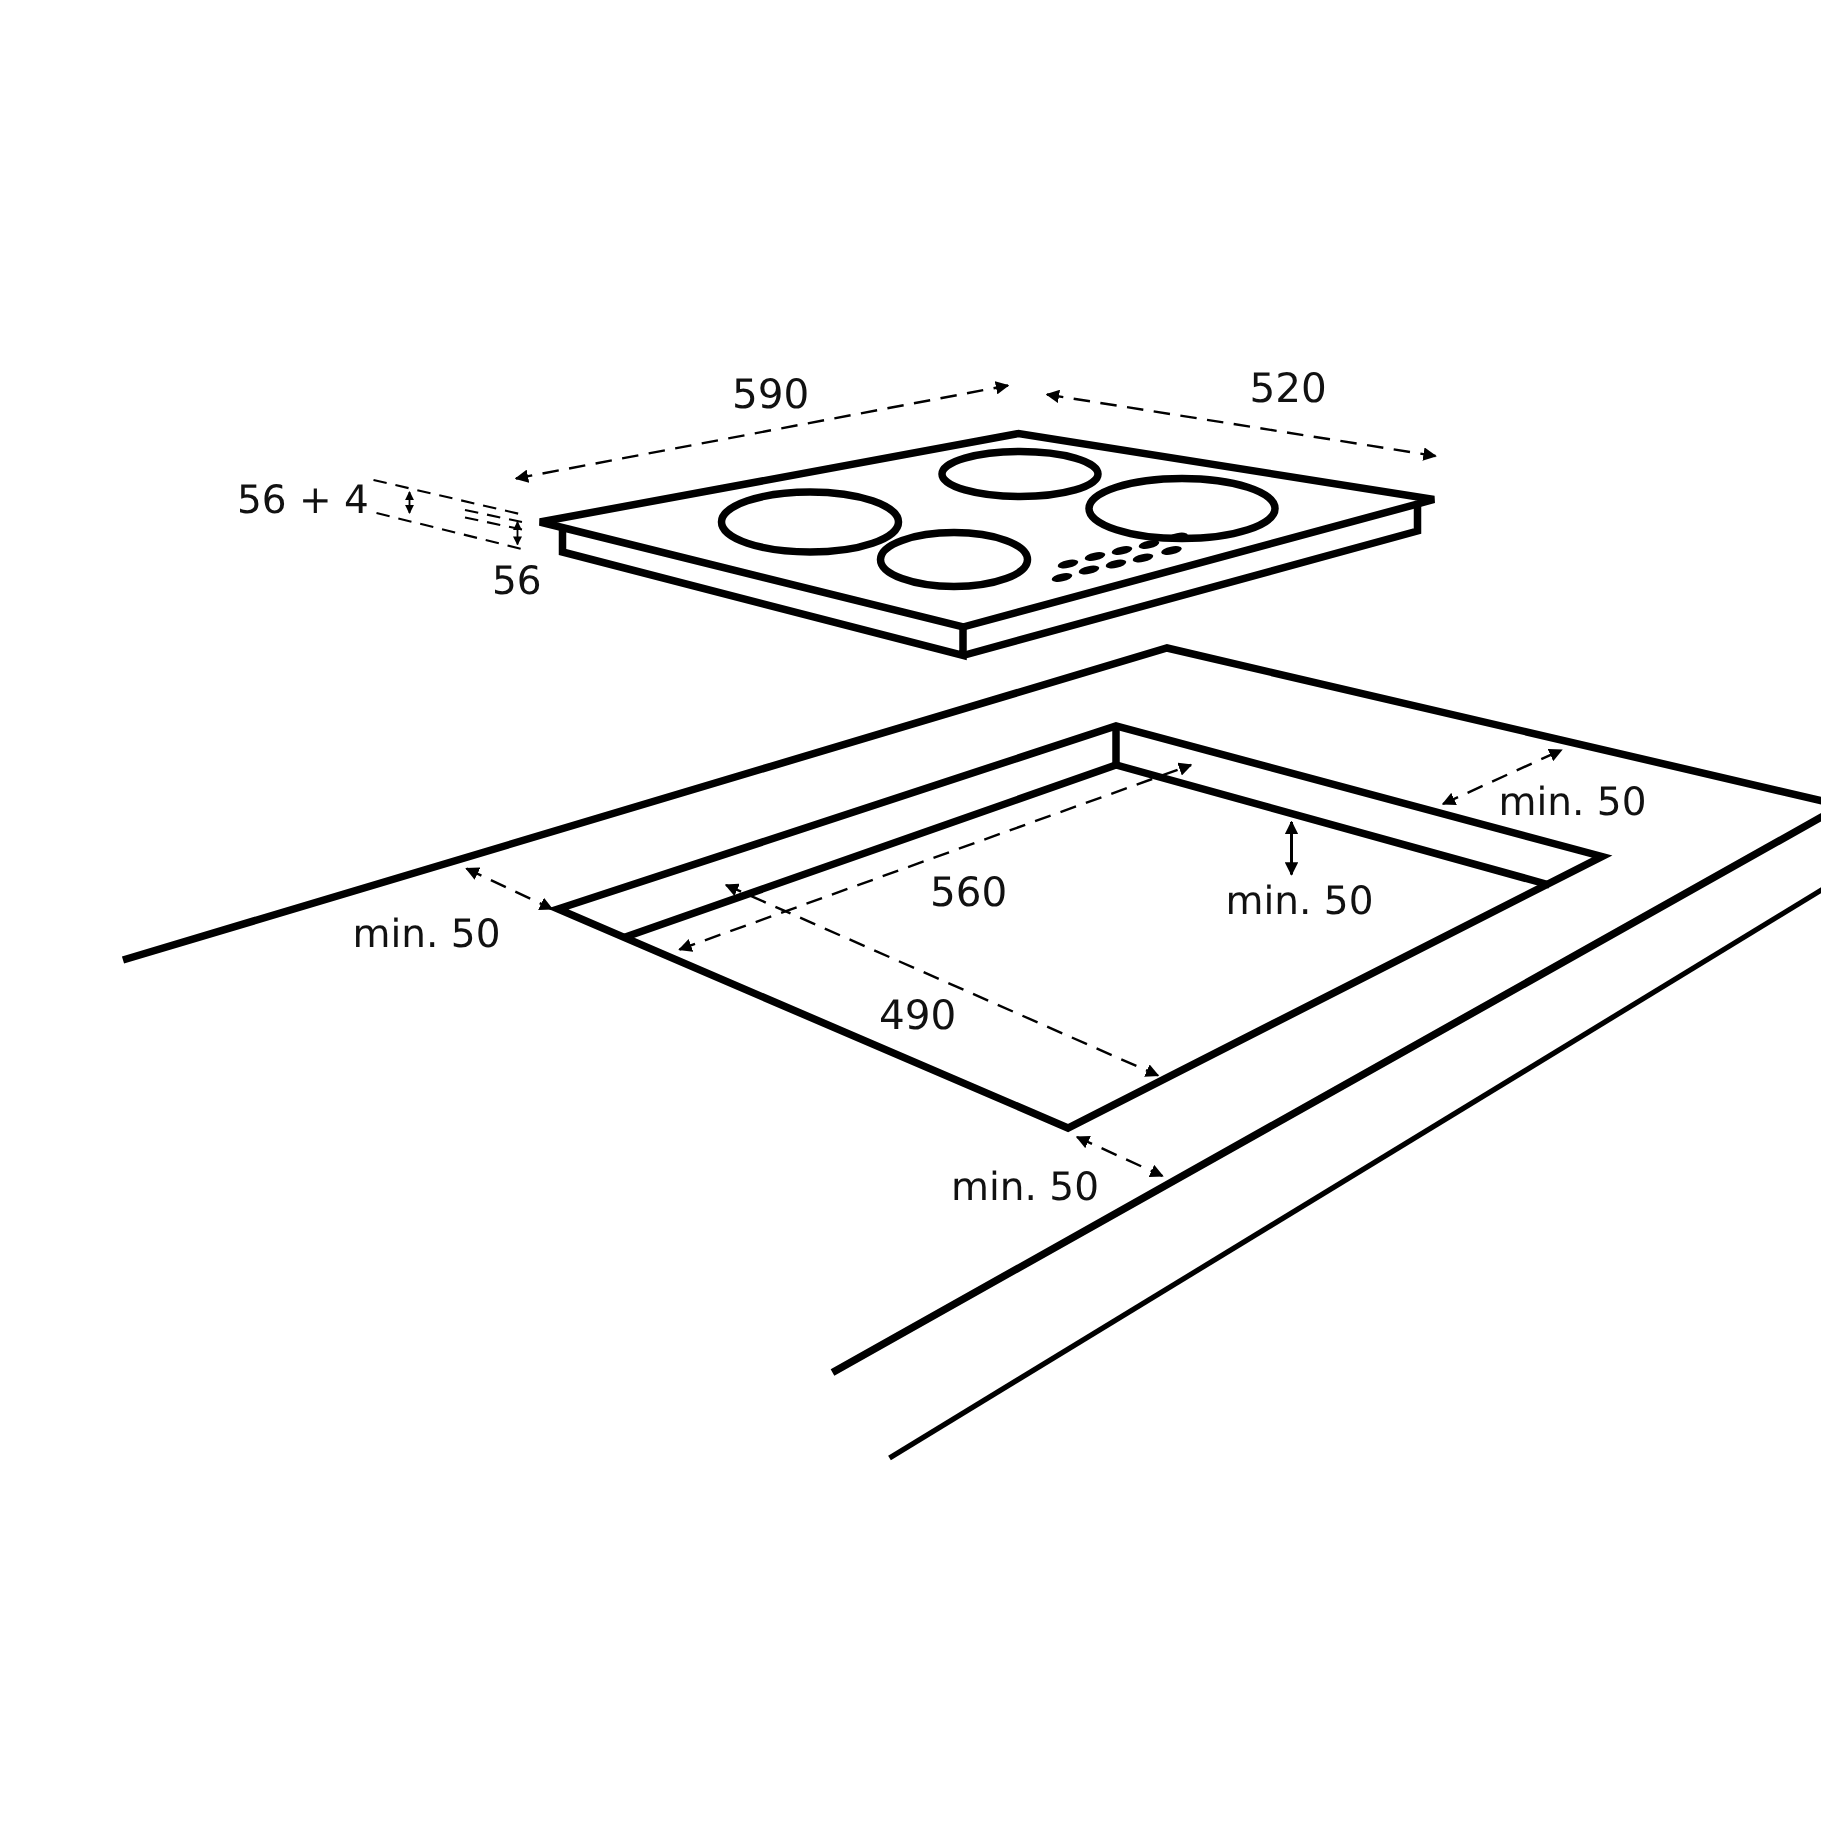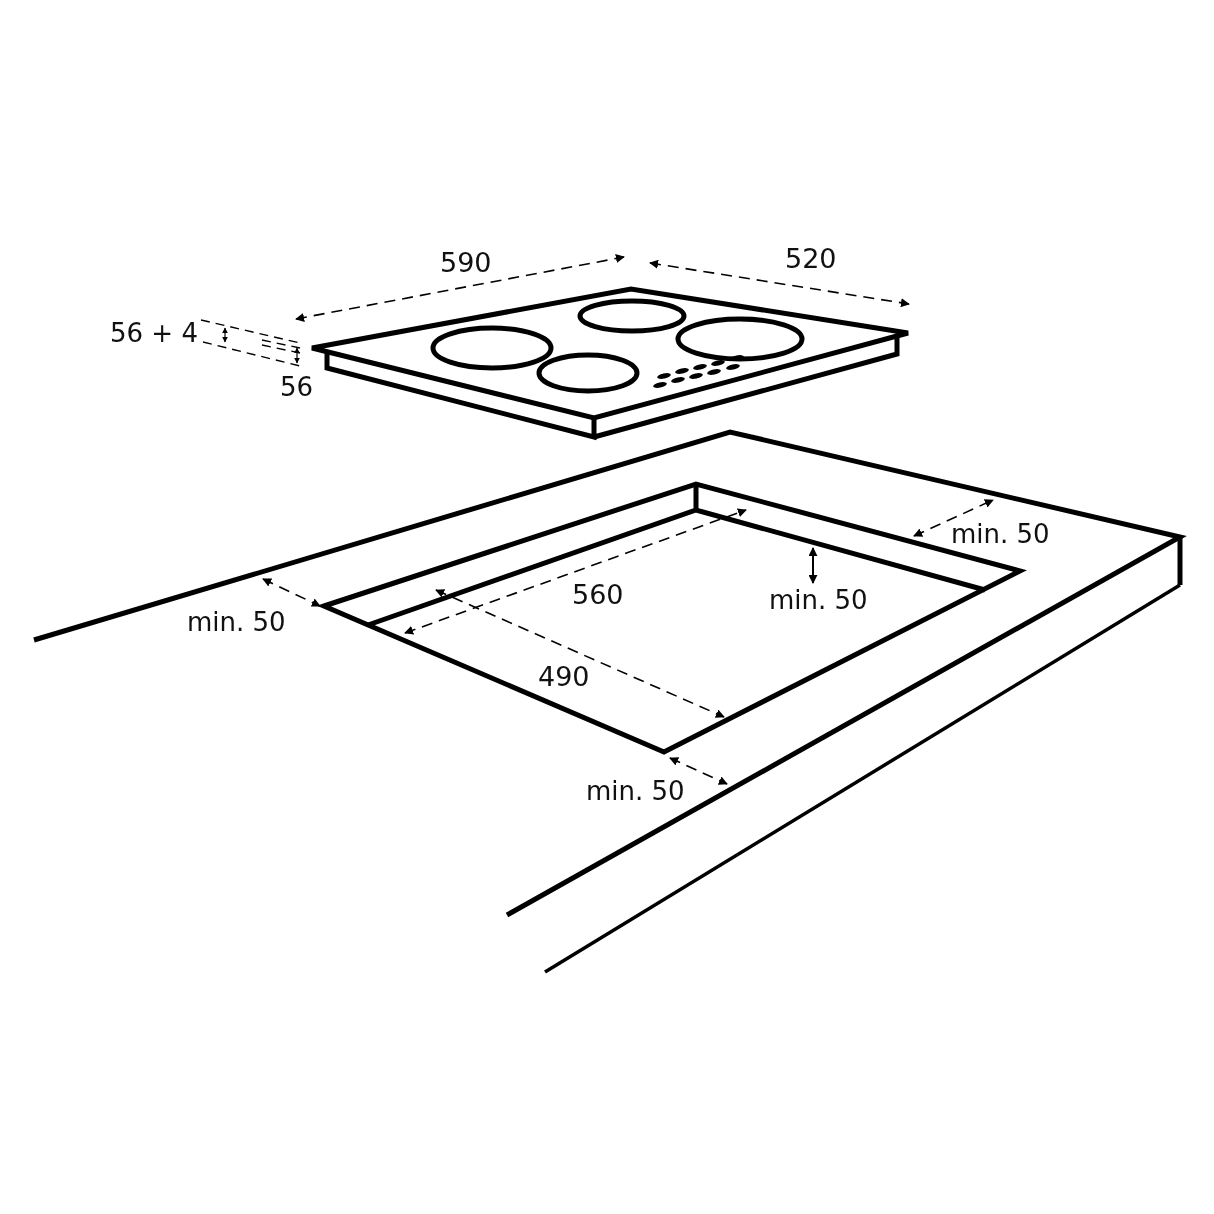--- a/index.html
+++ b/index.html
@@ -1,17 +1,17 @@
 <!DOCTYPE html>
 <html><head>
   <meta charset="utf-8">
   <style>
     html, body { margin: 0; padding: 0; background: #ffffff; }
     body { width: 1214px; height: 1214px; overflow: hidden; position: relative; }
-    #stage { position: absolute; left: 0; top: 0; width: 1000px; height: 1214px; }
+    #stage { position: absolute; left: 0; top: 0; width: 1000px; height: 1214px; padding-left: 48px; }
     svg { display: block; }
     .thick { fill: none; stroke: #000; stroke-width: 5; stroke-linejoin: miter; stroke-linecap: butt; }
     .mid { fill: none; stroke: #000; stroke-width: 3.5; stroke-linejoin: miter; }
     .thin { fill: none; stroke: #000; stroke-width: 3; }
     .dash { fill: none; stroke: #000; stroke-width: 1.6; stroke-dasharray: 11 7; }
     .dash-s { fill: none; stroke: #000; stroke-width: 1.4; stroke-dasharray: 9 6; }
     .burner { fill: none; stroke: #000; stroke-width: 5; }
     .btn { fill: #000; }
     .arrow { fill: #000; }
     .lbl { font-family: "DejaVu Sans", sans-serif; font-size: 26px; fill: #111; }

